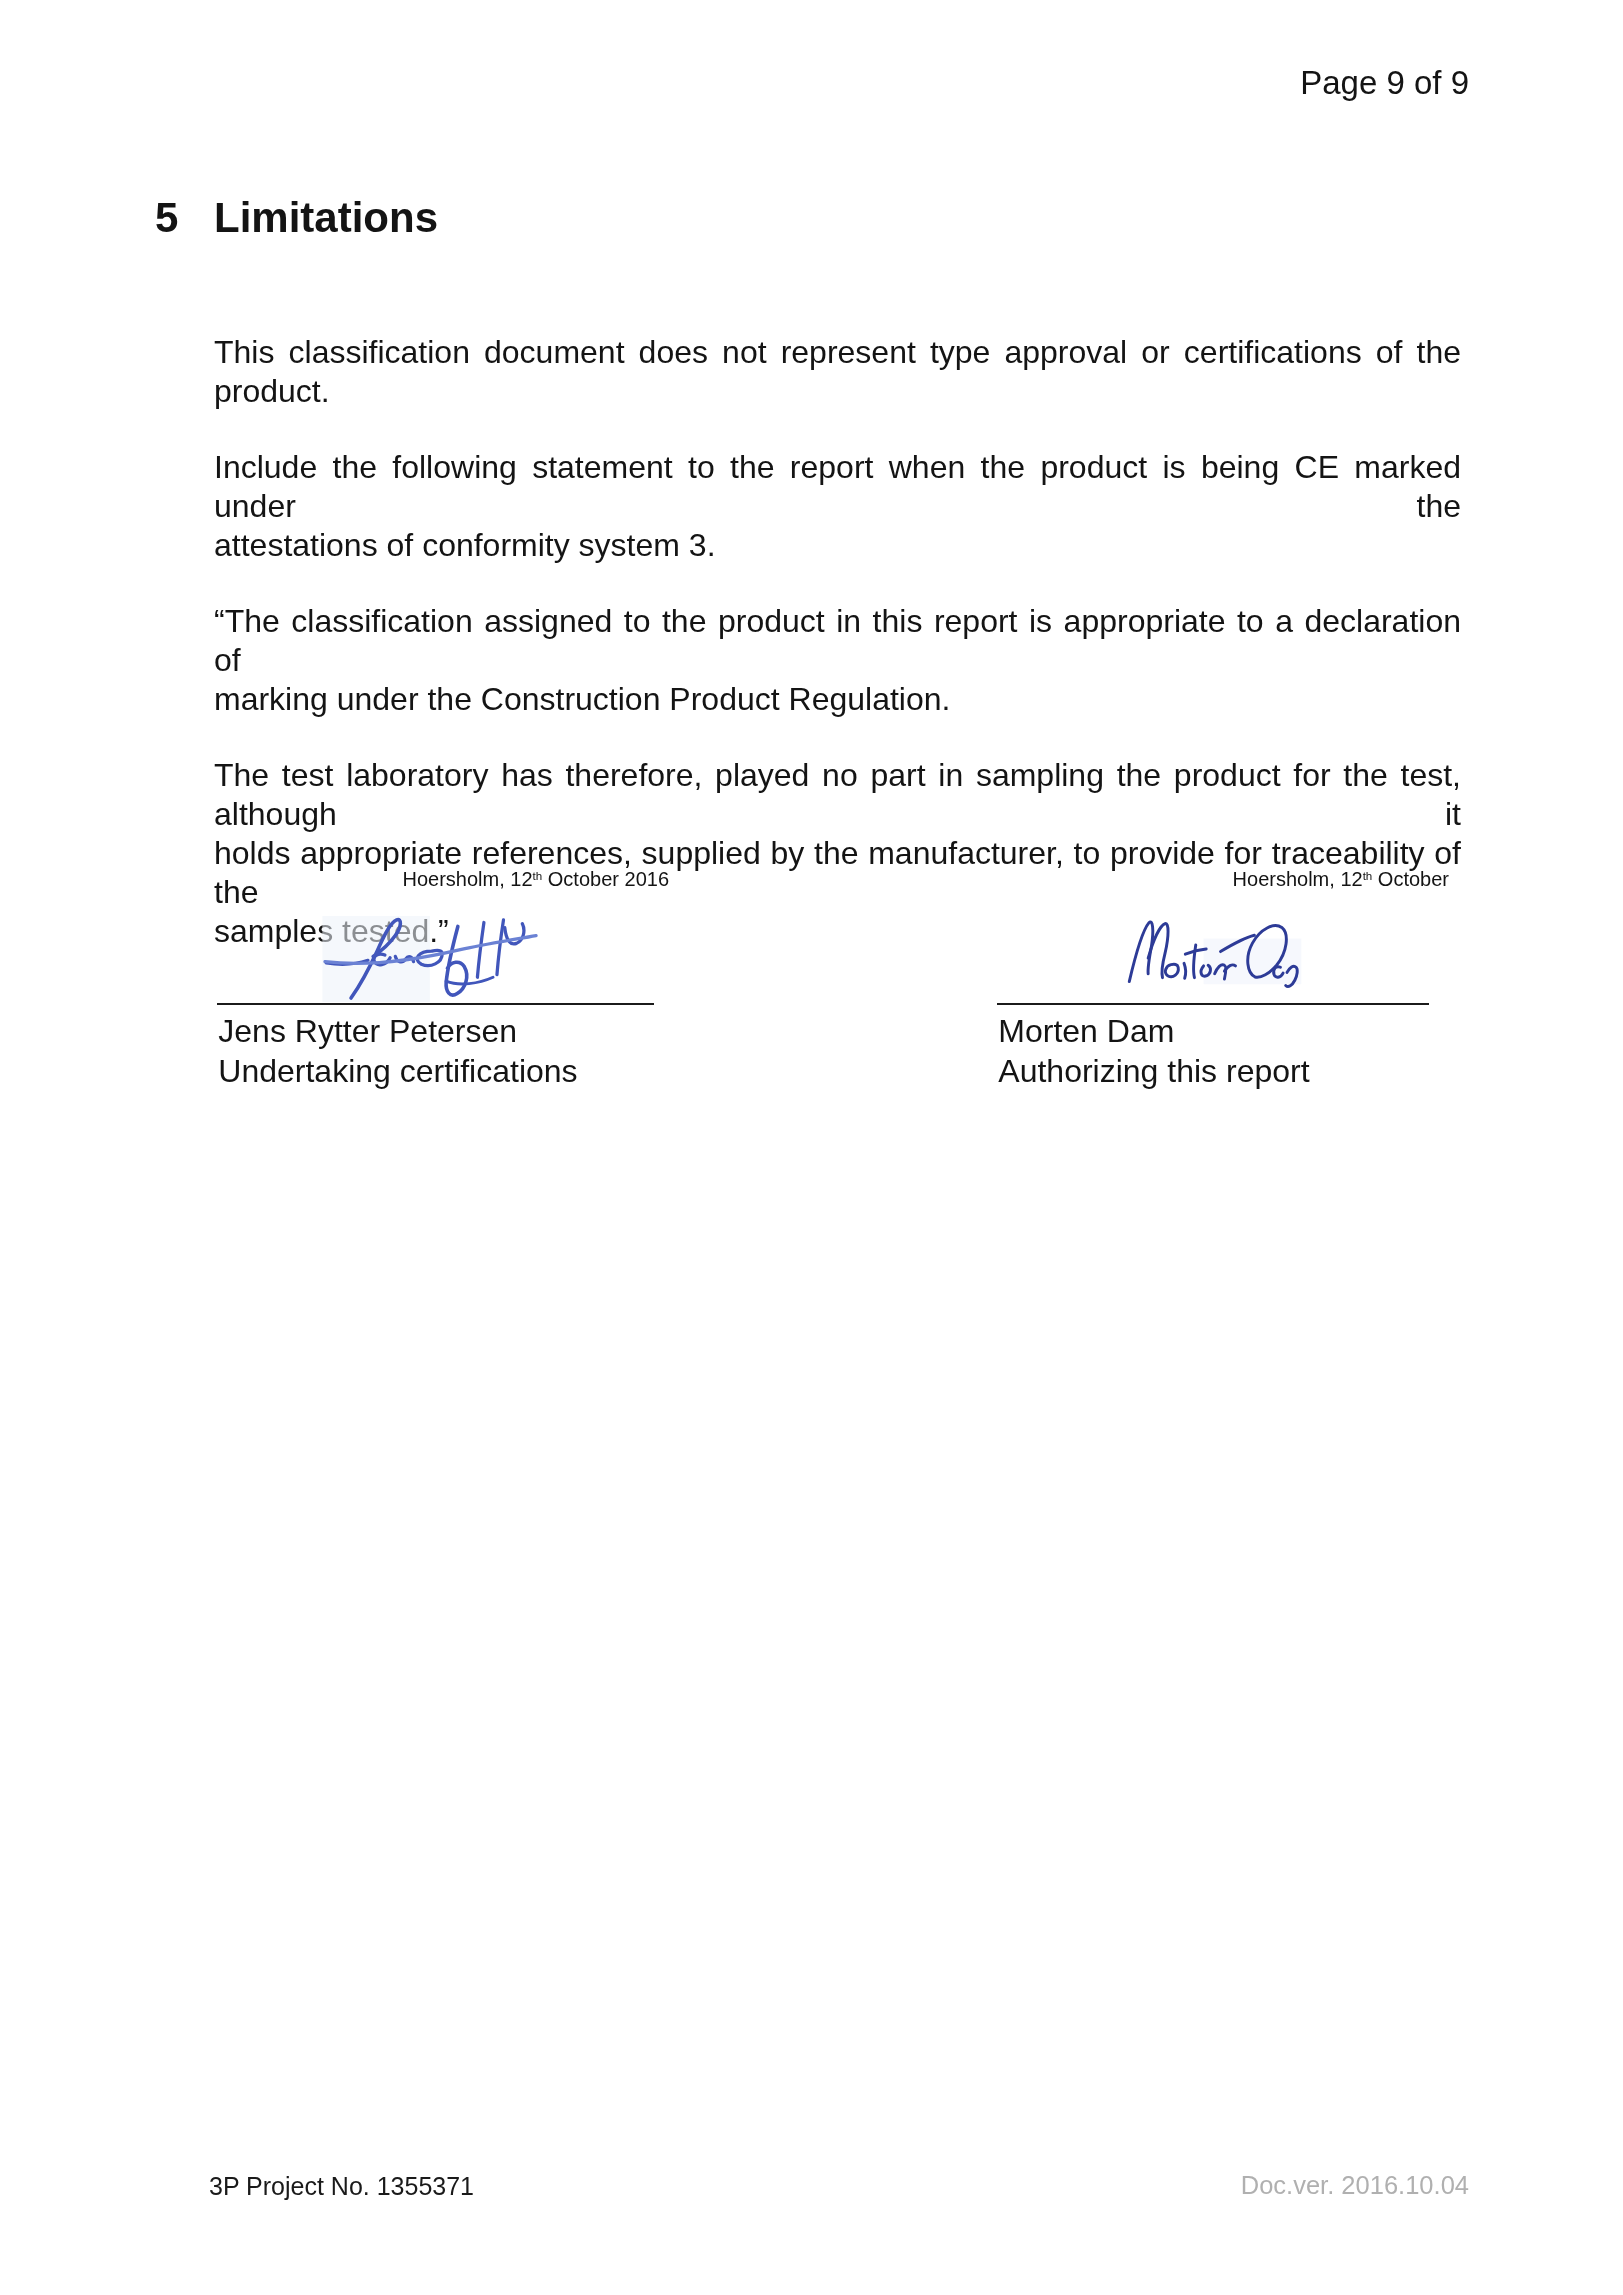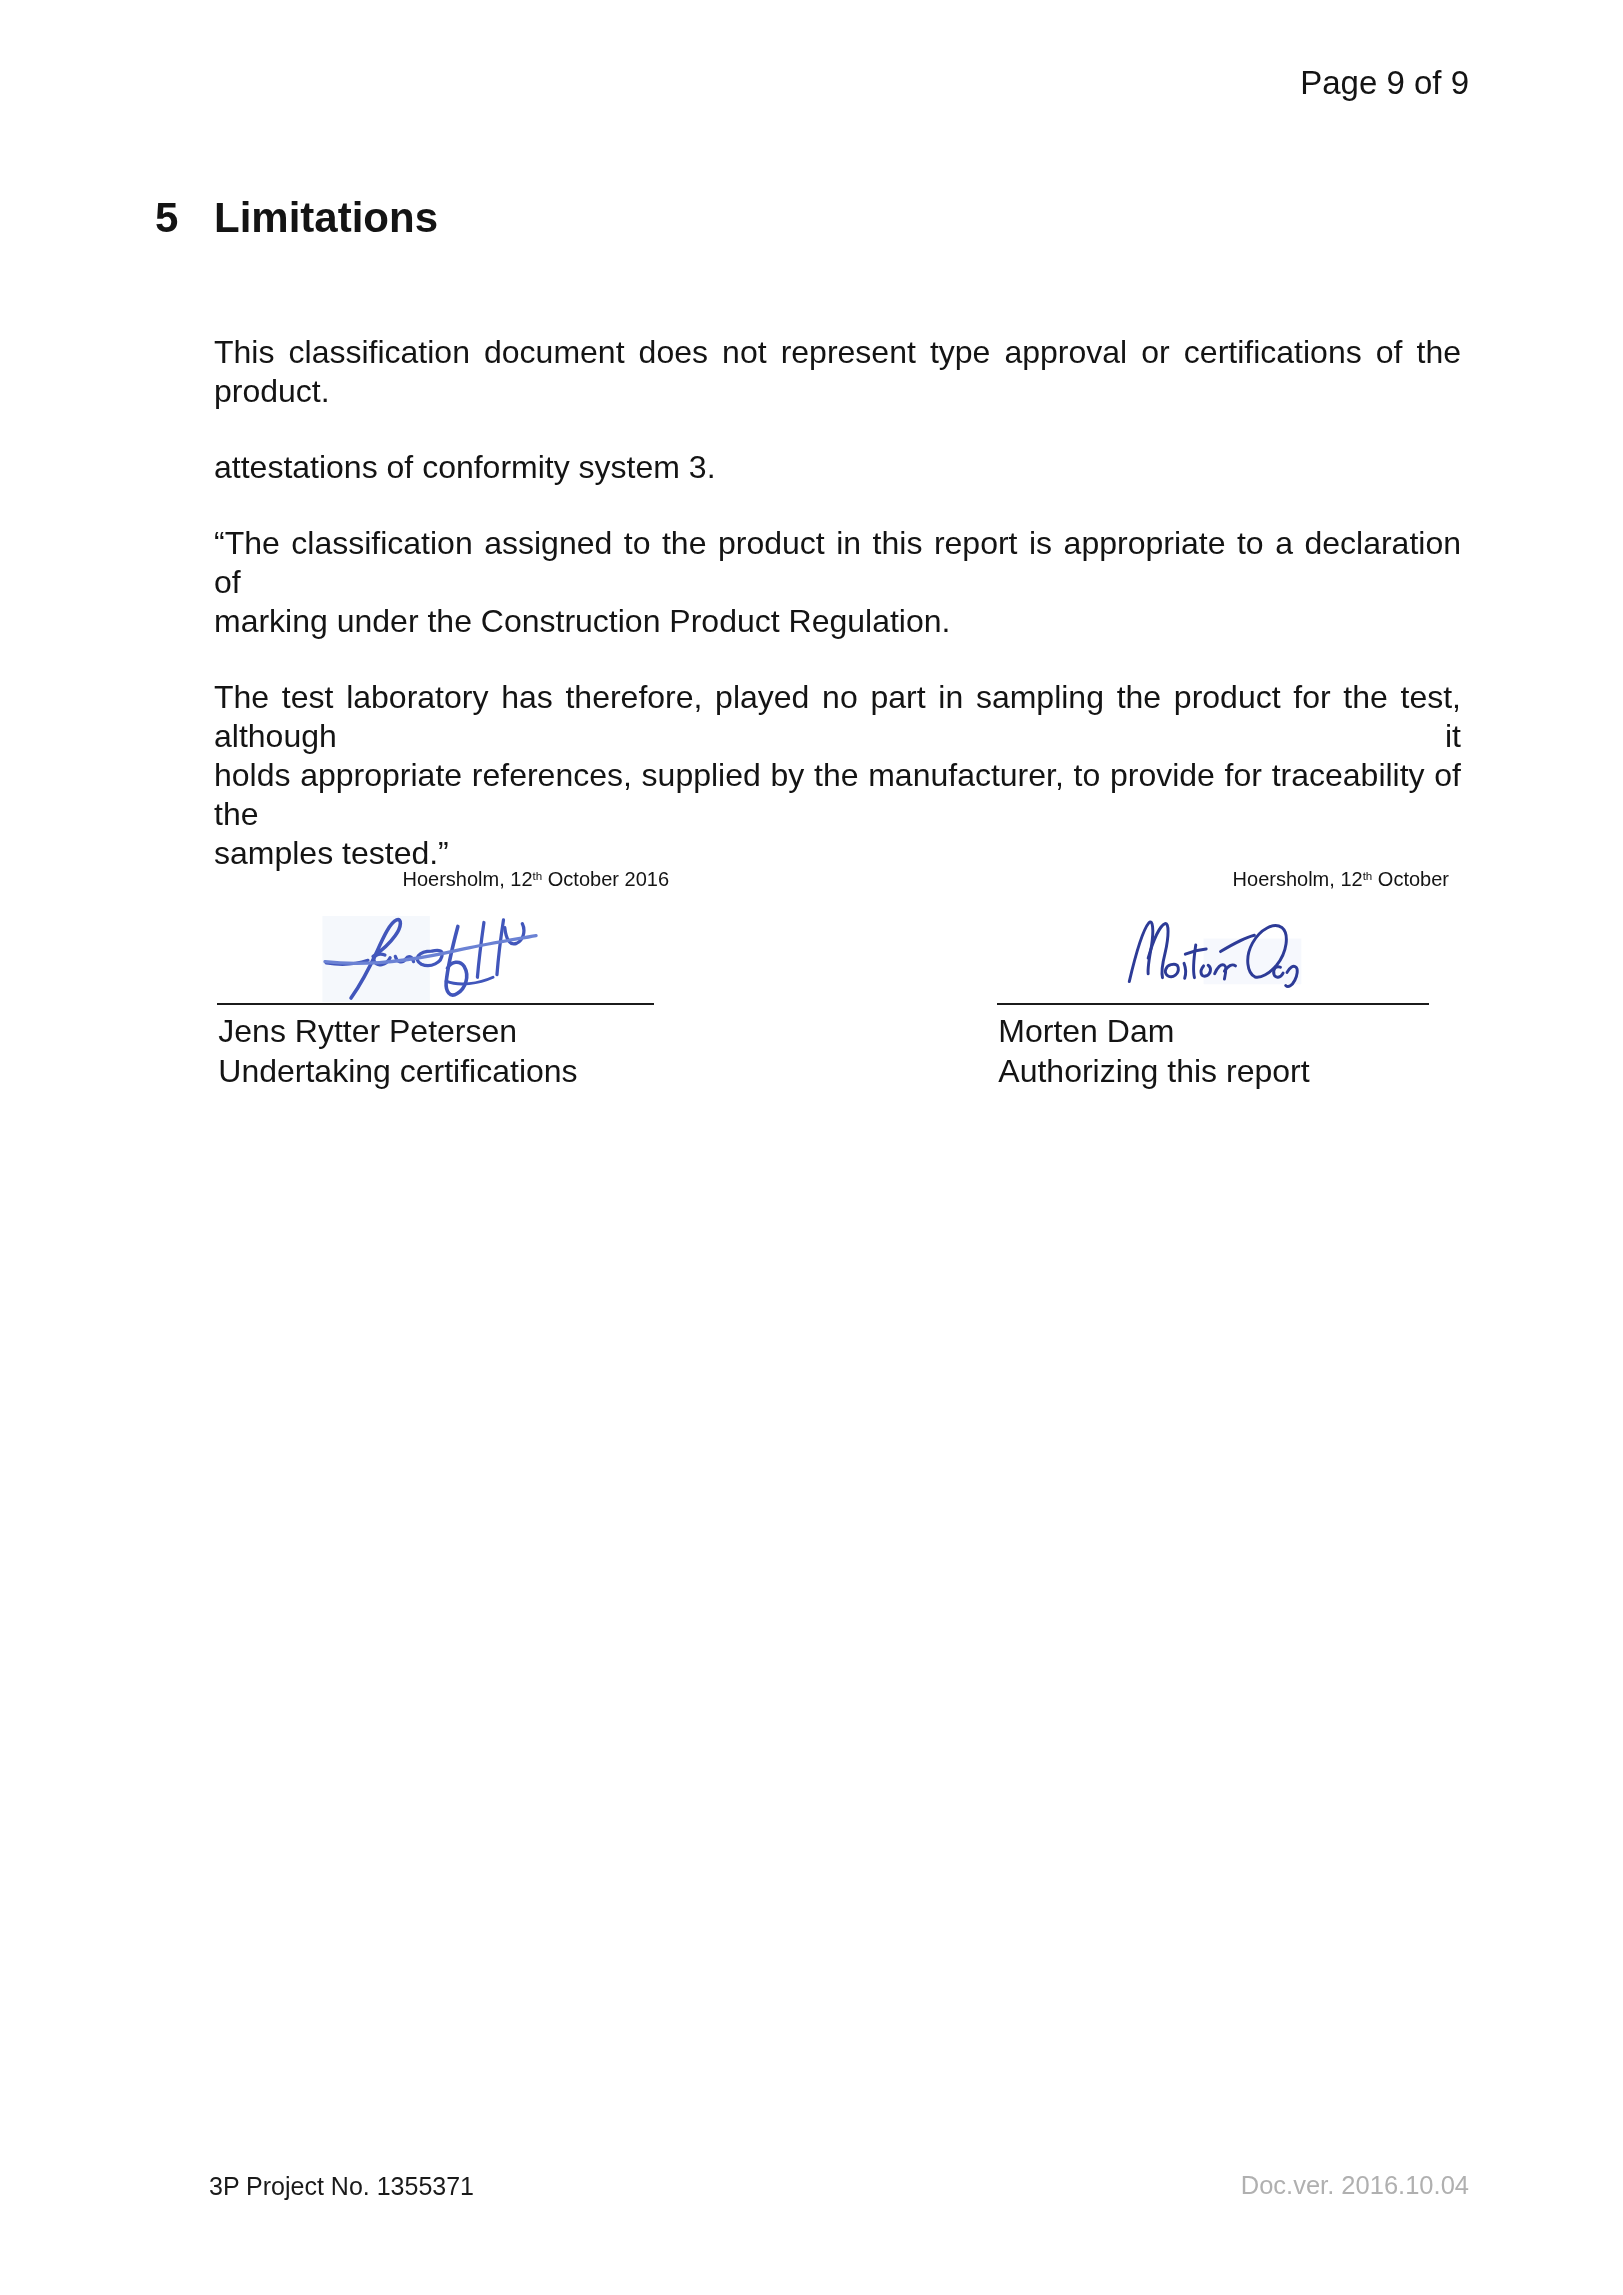--- a/index.html
+++ b/index.html
@@ -96,20 +96,21 @@
 
   <div class="heading">
     <span class="h-num">5</span><span class="h-title">Limitations</span>
   </div>
 
   <div class="body-text">
     <div class="para">
       <div class="ln">This classification document does not represent type approval or certifications of the product.</div>
     </div>
     <div class="para">
+      <div class="ln j">Include the following statement to the report when the product is being CE marked under the</div>
       <div class="ln">attestations of conformity system 3.</div>
     </div>
     <div class="para">
       <div class="ln j">“The classification assigned to the product in this report is appropriate to a declaration of</div>
       <div class="ln">marking under the Construction Product Regulation.</div>
     </div>
     <div class="para">
       <div class="ln j">The test laboratory has therefore, played no part in sampling the product for the test, although it</div>
       <div class="ln j">holds appropriate references, supplied by the manufacturer, to provide for traceability of the</div>
       <div class="ln">samples tested.”</div>

